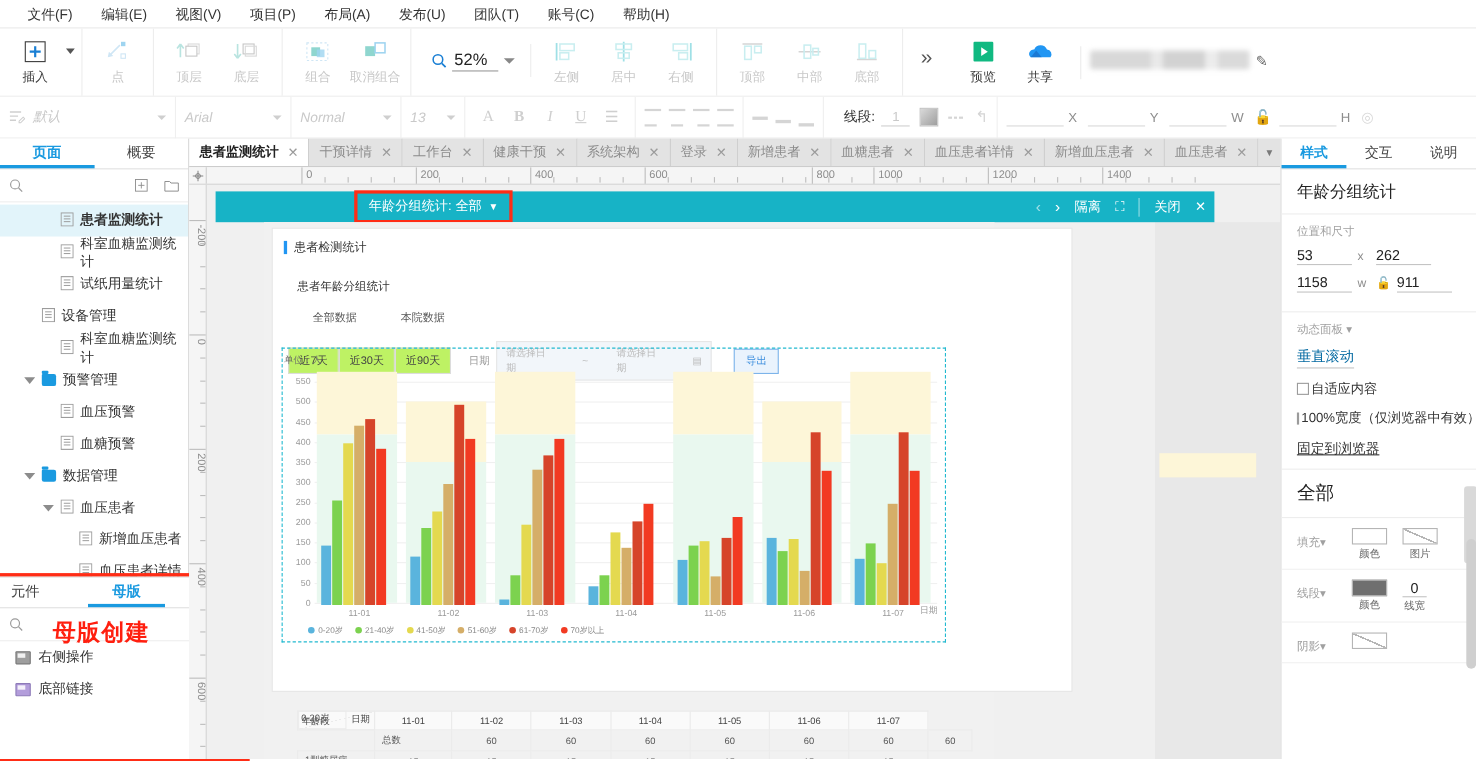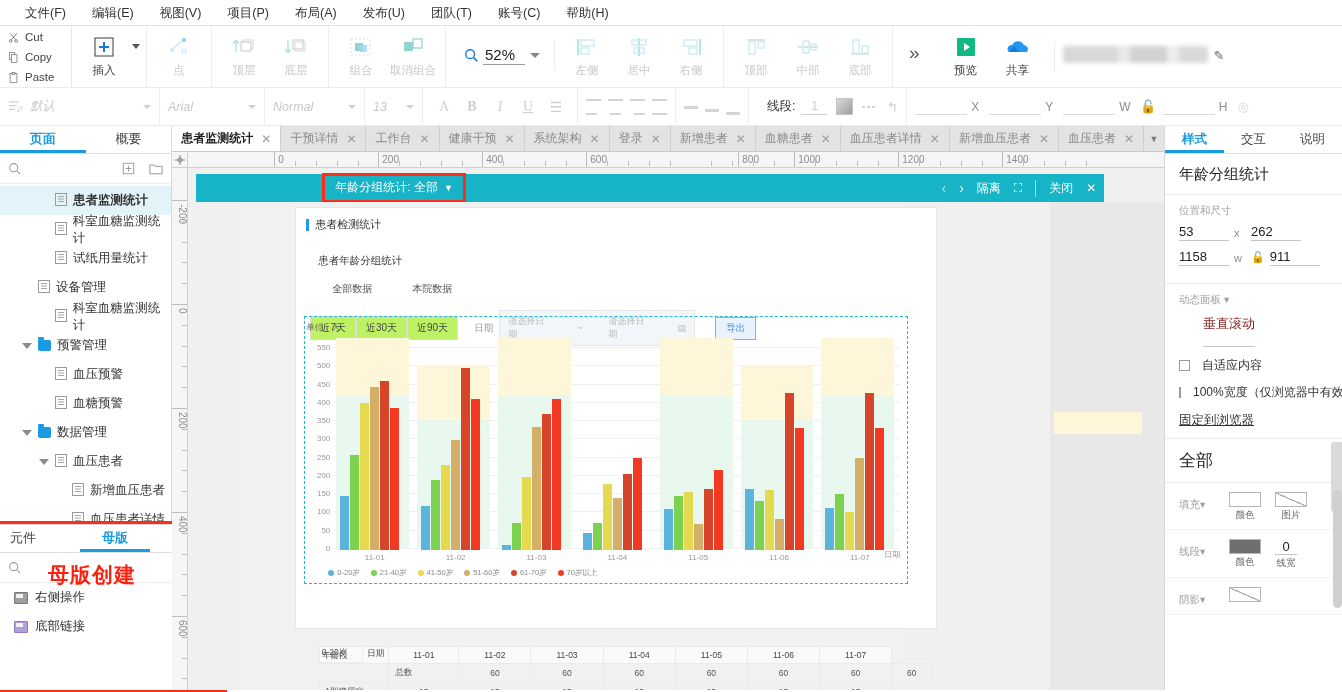--- a/index.html
+++ b/index.html
@@ -109,22 +109,22 @@
   #vruler .tk { position:absolute; left:10px; width:5px; height:1px; background:#bdbdbd; }
   #canvas { flex:1; position:relative; background:#f0f0f0; overflow:hidden; }
   #pnlbar { position:absolute; left:8px; top:6px; width:908px; height:28px; background:#17b3c6;
     display:flex; align-items:center; color:#fff; font-size:12px; }
   #pnlsel { margin-left:126px; border:3px solid #ff2d16; padding:3px 10px 4px; display:flex;
     align-items:center; gap:6px; }
   #pnlbar .right { margin-left:auto; display:flex; align-items:center; gap:13px; padding-right:8px; }
   #pnlbar .divv { width:1px; height:17px; background:rgba(255,255,255,.55); }
   #artboard { position:absolute; left:52px; top:34px; width:664px; height:530px; background:#f1f1f1; }
   #card { position:absolute; left:0; top:0; width:664px; height:530px; background:#f1f1f1; }
-  #cardin { position:absolute; left:8px; top:6px; width:640px; height:420px; background:#fff;
-    box-shadow:0 0 0 1px #e6e6e6;margin-left:48px; }
+  #cardin { position:absolute; left:8px; top:6px; width:726px; height:420px; background:#fff;
+    box-shadow:0 0 0 1px #e6e6e6; }
   .cardtitle { display:flex; align-items:center; gap:6px; padding:9px 0 0 10px; font-size:11px; color:#333; }
   .cardtitle .bar { width:3px; height:12px; background:#2196f3; }
   .sub1 { padding:22px 0 0 22px; font-size:10.5px; color:#333; }
   .dtabs { display:flex; gap:40px; padding:14px 0 0 36px; font-size:10px; color:#555; }
   .ctrlrow { display:flex; align-items:center; gap:0; padding:14px 0 0 14px; }
   .dbtn { border:1px solid #dcdcdc; font-size:10px; color:#444; padding:4px 9px; background:#bef264; }
   .dlbl { font-size:9.5px; color:#999; margin-left:16px; margin-right:6px; }
   .dpick { border:1px solid #e6e6e6; background:#f2f6fa; font-size:9px; color:#bbb;
     padding:4px 8px; display:flex; align-items:center; gap:26px; width:196px; }
   .expbtn { margin-left:20px; border:1px solid #7db4ea; color:#3d8ede; background:#eaf3fd;
@@ -165,23 +165,23 @@
   #right { width:178px; border-left:1px solid #d9d9d9; background:#fff; position:relative; }
   .rtabs { display:flex; height:28px; border-bottom:1px solid #e0e0e0; }
   .rtab { flex:1; text-align:center; line-height:26px; font-size:12.5px; color:#444; }
   .rtab.on { color:#1a9ae0; font-weight:bold; border-bottom:3px solid #1a9ae0; }
   #rtitle { padding:11px 0 10px 14px; font-size:15px; color:#222; border-bottom:1px solid #ededed; }
   .rsec { padding:9px 0 9px 14px; border-bottom:1px solid #ededed; }
   .rcap { font-size:10.5px; color:#a0a0a0; margin-bottom:6px; }
   .rrow { display:flex; align-items:center; gap:5px; margin-bottom:8px; }
   .rnum { width:50px; border-bottom:1px solid #c4c4c4; font-size:13px; color:#222; padding-bottom:1px; }
   .rsym { font-size:11px; color:#8d8d8d; width:12px; }
-  .rlinkv { font-size:13px; color:#7f1d1d; border-bottom:1px solid #c4c4c4; display:inline-block;
-    padding-bottom:13px; margin-top:2px;margin-left:24px; }
-  .chk { display:flex; align-items:center; gap:12px; font-size:12px; color:#333; margin-top:10px; }
+  .rlinkv { font-size:13px; color:#0369a1; border-bottom:1px solid #c4c4c4; display:inline-block;
+    padding-bottom:1px; margin-top:2px; }
+  .chk { display:flex; align-items:center; gap:2px; font-size:12px; color:#333; margin-top:10px; }
   .box { width:11px;height:11px;border:1px solid #9b9b9b; background:#fff; }
   .ulink { font-size:12.5px; color:#333; text-decoration:underline; }
   #allhdr { font-size:17px; color:#222; padding:10px 0 10px 14px; border-bottom:1px solid #ededed; }
   .prow { display:flex; align-items:flex-start; gap:14px; padding:9px 0 7px 14px;
     border-bottom:1px solid #f0f0f0; }
   .pcap { font-size:10.5px; color:#a0a0a0; width:36px; padding-top:6px; }
   .pcell { display:flex; flex-direction:column; align-items:center; gap:2px; }
   .pbox { width:32px;height:15px;border:1px solid #b5b5b5;background:#fff; }
   .pbox.dark { background:#6f6f6f; }
   .pbox.diag { background:linear-gradient(to top right,transparent 47%,#b5b5b5 47%,#b5b5b5 53%,transparent 53%); }
@@ -202,44 +202,20 @@
   <div class="mi">项目(P)</div>
   <div class="mi">布局(A)</div>
   <div class="mi">发布(U)</div>
   <div class="mi">团队(T)</div>
   <div class="mi">账号(C)</div>
   <div class="mi">帮助(H)</div>
 </div>
 
 <div id="toolwrap">
 
-  <div id="clipcol">
-    <div class="cb">
-      <svg width="11" height="11" viewBox="0 0 16 16">
-        <path d="M3 2l8 9M13 2L5 11" stroke="#555" stroke-width="1.1" fill="none"></path>
-        <circle cx="4" cy="13" r="1.9" stroke="#555" fill="none" stroke-width="1"></circle>
-        <circle cx="12" cy="13" r="1.9" stroke="#555" fill="none" stroke-width="1"></circle>
-      </svg>
-      <span>Cut</span>
-    </div>
-    <div class="cb">
-      <svg width="11" height="11" viewBox="0 0 16 16">
-        <rect x="2" y="1" width="8" height="10" stroke="#666" fill="none"></rect>
-        <rect x="5" y="4" width="8" height="11" stroke="#666" fill="#fff"></rect>
-      </svg>
-      <span>Copy</span>
-    </div>
-    <div class="cb">
-      <svg width="11" height="11" viewBox="0 0 16 16">
-        <rect x="3" y="2" width="10" height="13" stroke="#666" fill="none"></rect>
-        <rect x="6" y="0.5" width="4" height="3" stroke="#666" fill="#fff"></rect>
-      </svg>
-      <span>Paste</span>
-    </div>
-  </div>
 
 
   <div class="tgrp sep">
     <div class="tbtn">
       <span class="ic">
         <svg width="22" height="22" viewBox="0 0 22 22">
           <rect x="2" y="2" width="18" height="18" fill="none" stroke="#3b3b3b"></rect>
           <path d="M11 6v10M6 11h10" stroke="#1a7fd4" stroke-width="2"></path>
         </svg>
       </span>

